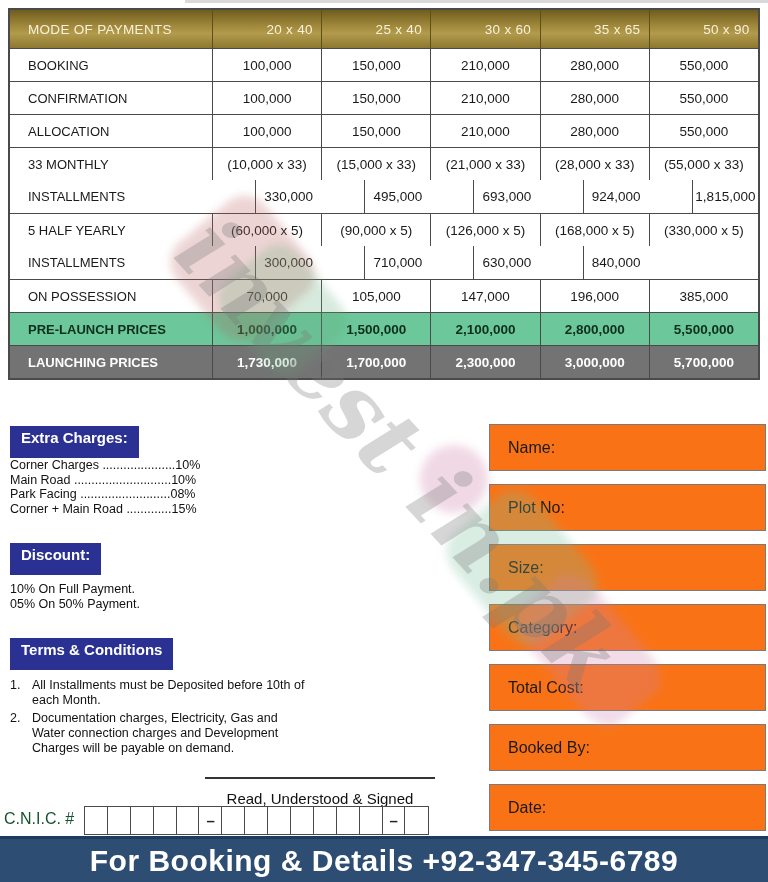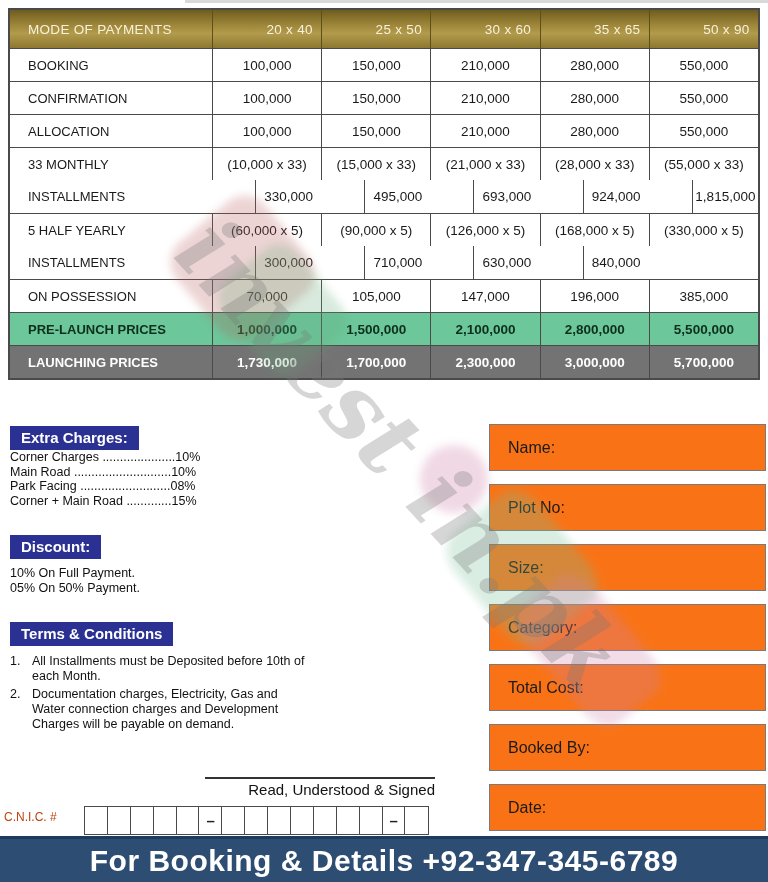--- a/index.html
+++ b/index.html
@@ -19,38 +19,38 @@
   .t-cell  { display:flex; align-items:center; justify-content:center; font-size:13.5px; border-left:1.5px solid #4a4a4a; }
   .t-head .t-cell { border-left:1.5px solid #5d4e1a;padding-left:45px; }
   .t-row.green { background:#6cc79b; }
   .t-row.green .t-label, .t-row.green .t-cell { font-weight:bold; color:#0d2f1c; }
   .t-row.blue { background:#737373; }
   .t-row.blue .t-label, .t-row.blue .t-cell { font-weight:bold; color:#ffffff; }
 
   
   .leftcol { position:absolute; left:10px; top:426px; width:310px; }
   .sec-head { display:inline-block; background:#2b3193; color:#fff; font-weight:bold;
-              font-size:15px; padding:3px 11px 4px; }
+              font-size:15px; padding:3px 11px 12px; }
   .charge-line { font-size:12.5px; line-height:14.5px; color:#111; }
   .charges { margin-top:0; }
   .disc-block { margin-top:27px; }
   .disc-lines { margin-top:7px; }
   .terms-block { margin-top:27px; }
   .terms-list { margin-top:8px; width:300px; }
   .term-item { display:grid; grid-template-columns:22px 1fr; font-size:12.5px; line-height:15px; margin-bottom:3px; color:#111; }
 
   
   .rightcol { position:absolute; left:489px; top:424px; width:277px; }
   .f-box { height:47px; border:1.4px solid #7a7a7a; background:#f97316; display:flex; align-items:center;
            padding-left:18px; font-size:16px; color:#1a1a1a; margin-bottom:13px; }
 
   
   .sig { position:absolute; left:205px; top:777px; width:230px; border-top:2px solid #333;
-         text-align:right; font-size:15px; padding-top:2px; color:#111; }
-  .cnic-label { position:absolute; left:4px; top:810px; font-size:12px; color:#c2410c; }
+         text-align:center; font-size:15px; padding-top:11px; color:#111; }
+  .cnic-label { position:absolute; left:4px; top:810px; font-size:16px; color:#14532d; }
   .cnic-row { position:absolute; left:84px; top:806px; display:flex; }
   .cnic-cell { width:24.4px; height:29px; border:1.5px solid #4a4a4a; margin-left:-1.5px;
                display:flex; align-items:center; justify-content:center; font-size:15px; font-weight:bold; color:#222; background:#fff; }
   .cnic-cell:first-child { margin-left:0; }
 
   
   .footer { position:absolute; left:0; right:0; bottom:0; height:46px; background:#2e4d72;
             border-top:3px solid #1d3a5f; display:flex; align-items:center; justify-content:center; }
   .footer-text { color:#fff; font-weight:bold; font-size:30px; letter-spacing:.5px; }
 
@@ -69,21 +69,21 @@
 </head>
 <body>
 
 <div class="page">
   <div class="topline"></div>
 
   <div class="ptable">
     <div class="t-row t-head">
       <div class="t-label">MODE OF PAYMENTS</div>
       <div class="t-cell">20 x 40</div>
-      <div class="t-cell">25 x 50</div>
+      <div class="t-cell">25 x 40</div>
       <div class="t-cell">30 x 60</div>
       <div class="t-cell">35 x 65</div>
       <div class="t-cell">50 x 90</div>
     </div>
 
     <div class="t-row">
       <div class="t-label">BOOKING</div>
       <div class="t-cell">100,000</div>
       <div class="t-cell">150,000</div>
       <div class="t-cell">210,000</div>

